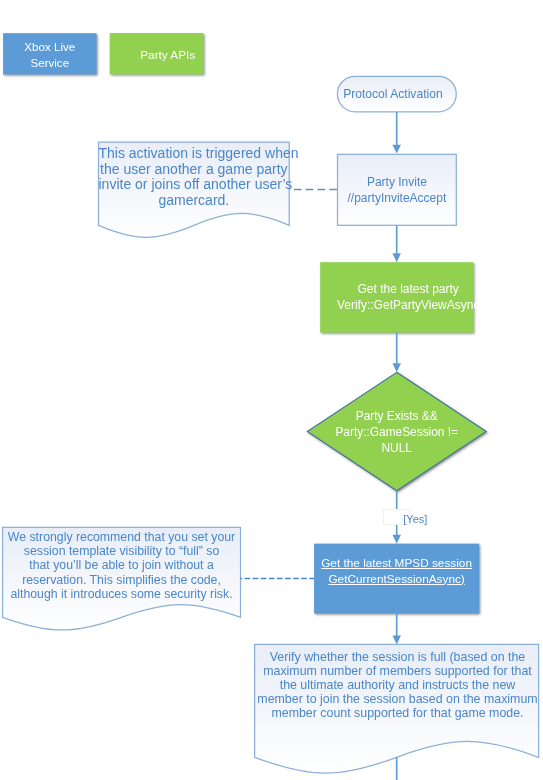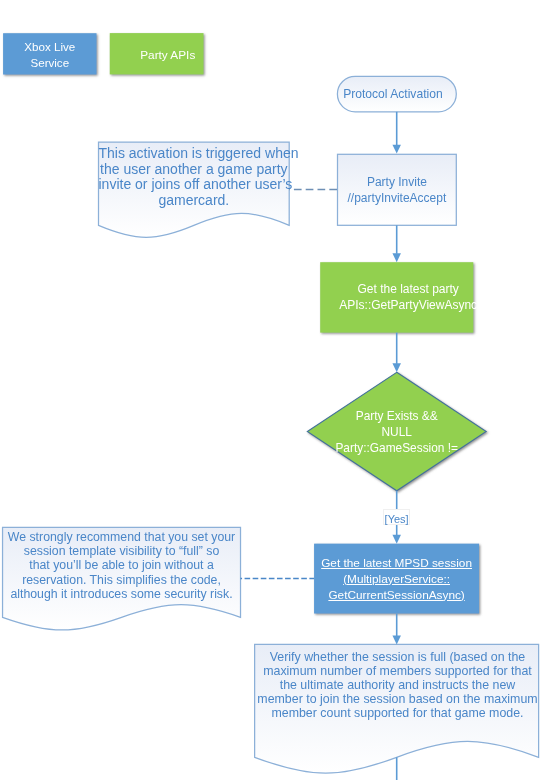--- a/index.html
+++ b/index.html
@@ -92,44 +92,43 @@
 
   <div class="tb blue" style="left:98.5px;top:114.8px;width:190.7px;line-height:15.7px;font-size:14px;">
     <div>This activation is triggered when</div>
     <div>the user another a game party</div>
     <div>invite or joins off another user’s</div>
     <div>gamercard.</div>
   </div>
 
   <div class="tb white" style="left:320.19px;top:250.41px;width:176px;line-height:16px;font-size:12px;">
     <div>Get the latest party</div>
-    <div>APIs::GetPartyViewAsync</div>
+    <div>Verify::GetPartyViewAsync</div>
   </div>
 
   <div class="tb white" style="left:307.31px;top:376.5px;width:178.88px;line-height:16px;font-size:11.9px;">
     <div>Party Exists &amp;&amp;</div>
+    <div>Party::GameSession !=</div>
     <div>NULL</div>
-    <div>Party::GameSession !=</div>
   </div>
 
-  <div class="tb" style="left:383.25px;top:478.04px;width:26.8px;height:16.3px;background:#ffffff;border:1px solid #f0f0f0;box-sizing:border-box;">
+  <div class="tb" style="left:383.25px;top:478.04px;width:26.8px;height:16.3px;background:#ffffff;border:1px solid #f0f0f0;box-sizing:border-box;padding-left:19px;">
     <div class="blue" style="line-height:16.3px;font-size:11px;position:relative;top:1.4px;">[Yes]</div>
   </div>
 
   <div class="tb blue" style="left:2.54px;top:498.69px;width:237.98px;line-height:14.3px;font-size:12.3px;">
     <div>We strongly recommend that you set your</div>
     <div>session template visibility to “full” so</div>
     <div>that you’ll be able to join without a</div>
     <div>reservation. This simplifies the code,</div>
     <div>although it introduces some security risk.</div>
   </div>
 
   <div class="tb white" style="left:314.08px;top:523.58px;width:165px;line-height:16px;font-size:11.8px;text-decoration:underline;">
     <div>Get the latest MPSD session</div>
-    <div>(MultiplayerService::</div>
     <div>GetCurrentSessionAsync)</div>
   </div>
 
   <div class="tb blue" style="left:255.5px;top:618.85px;width:283.98px;line-height:14.1px;font-size:12.4px;">
     <div>Verify whether the session is full (based on the</div>
     <div>maximum number of members supported for that</div>
     <div>the ultimate authority and instructs the new</div>
     <div>member to join the session based on the maximum</div>
     <div>member count supported for that game mode.</div>
   </div>

